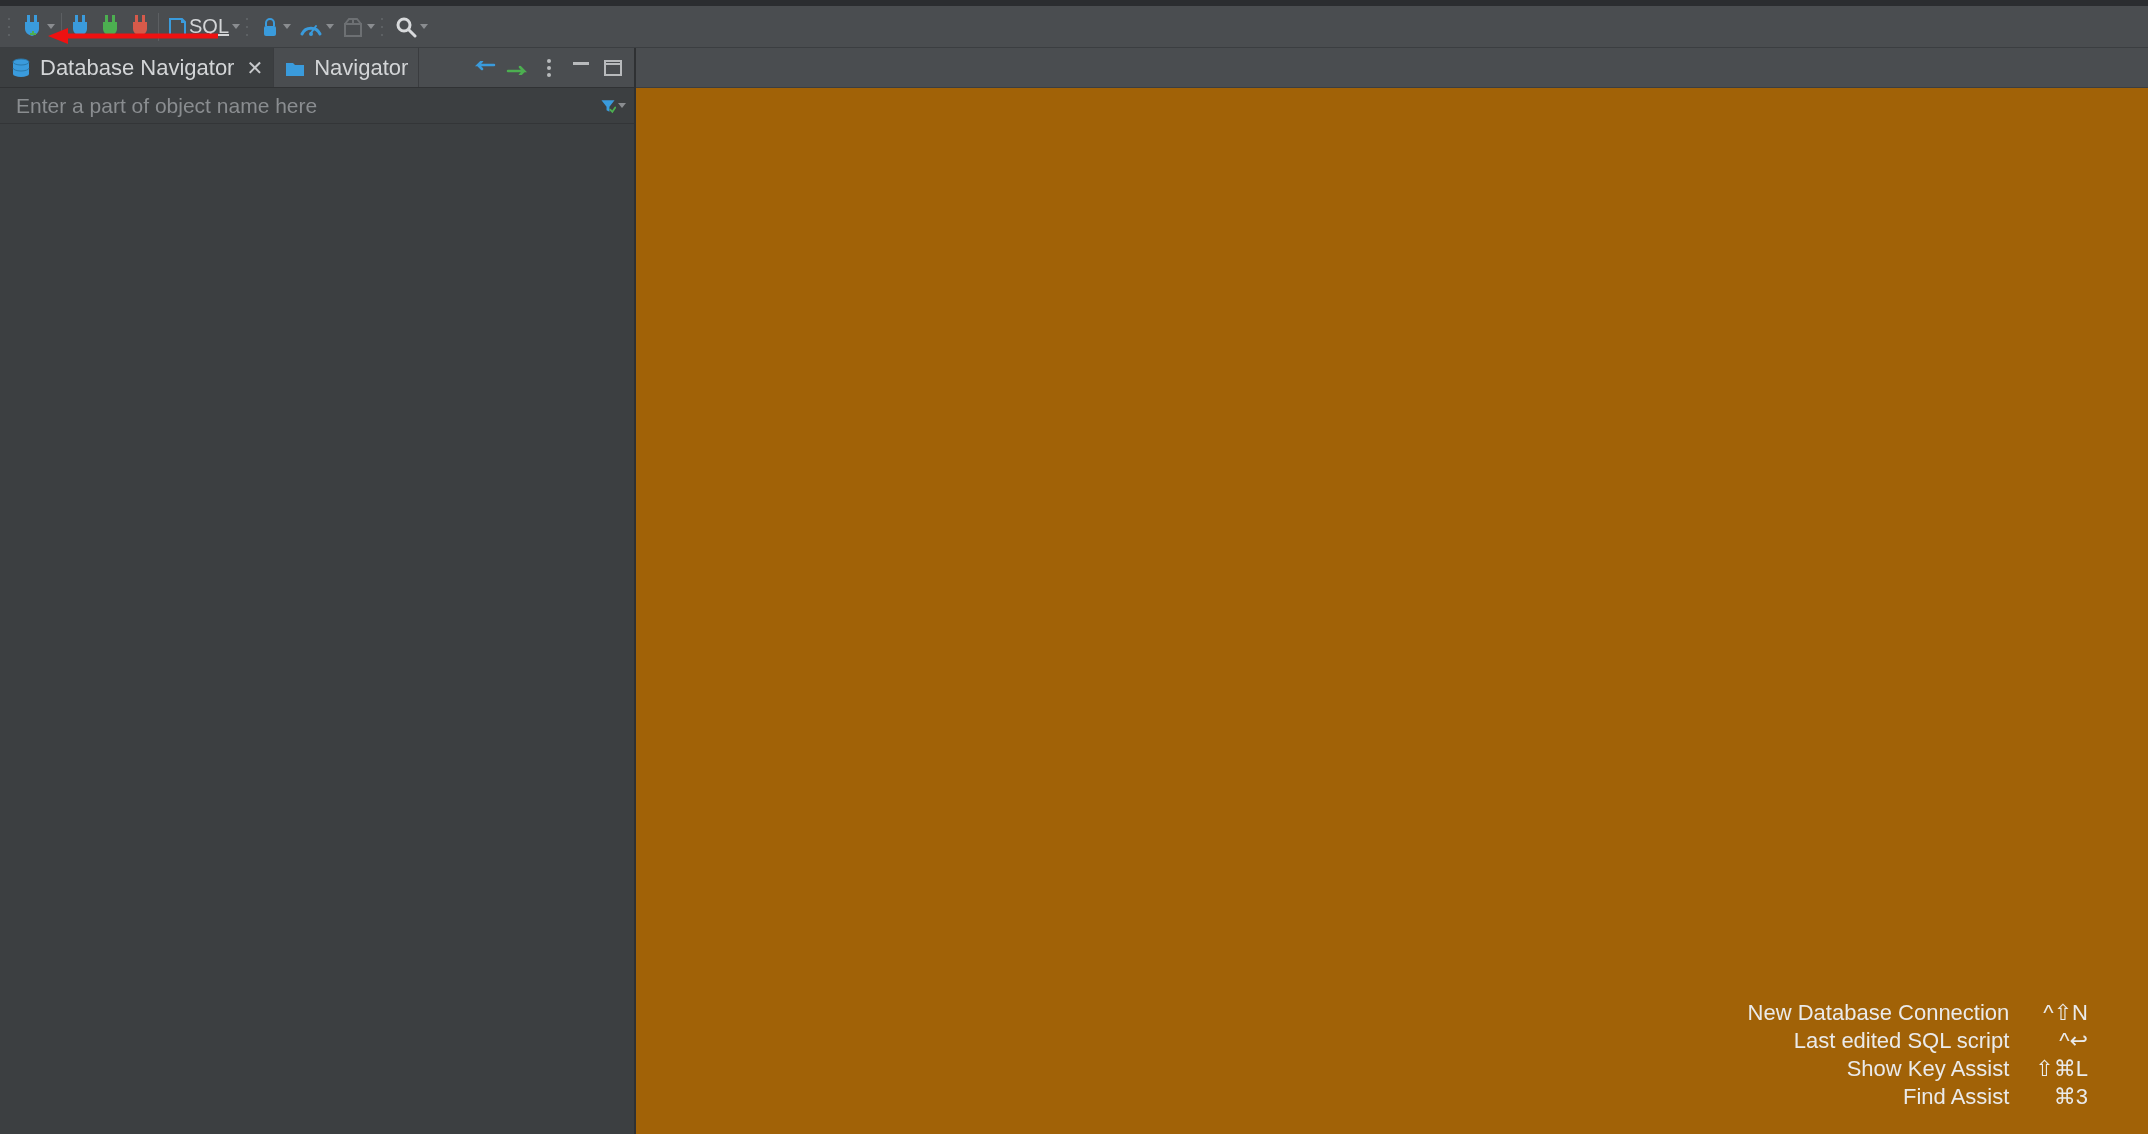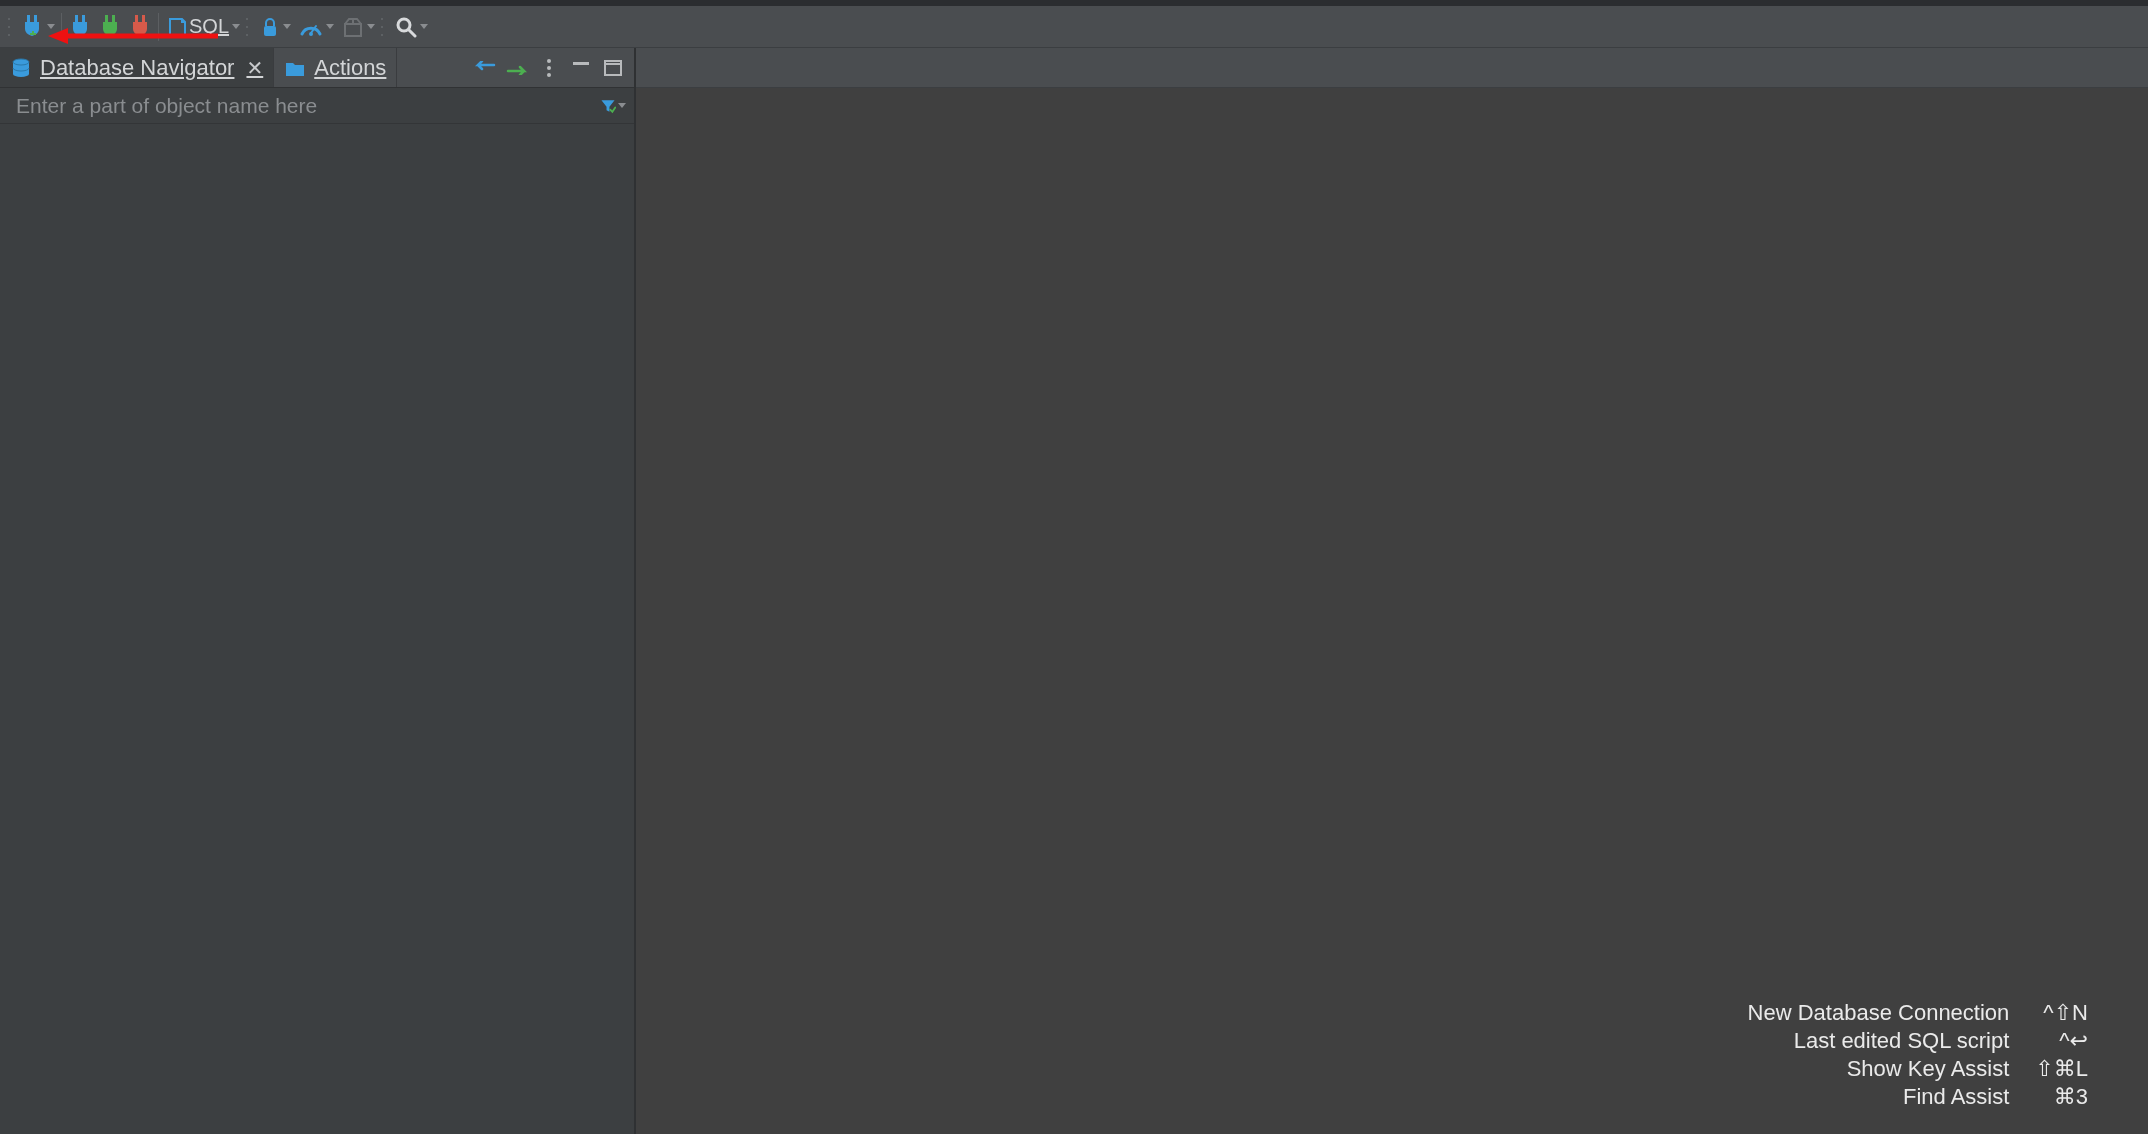--- a/index.html
+++ b/index.html
@@ -113,21 +113,20 @@
   }
 
   .tab {
     display: flex;
     align-items: center;
     padding: 0 10px;
     gap: 8px;
     font-size: 22px;
     cursor: pointer;
     border-right: 1px solid #3a3c3f;
-    text-decoration: underline;
   }
   .tab.active {
     background: #3c3f41;
   }
   .tab .close {
     font-size: 20px;
     color: #c8cacc;
     margin-left: 4px;
     line-height: 1;
   }
@@ -182,21 +181,21 @@
     min-width: 0;
   }
   .editor-topband {
     height: 40px;
     background: #4a4d50;
     border-bottom: 1px solid #3b3e41;
   }
   .editor-body {
     flex: 1;
     position: relative;
-    background: #404040;
+    background: #a16207;
   }
 
   .shortcut-hints {
     position: absolute;
     right: 60px;
     bottom: 24px;
     display: grid;
     grid-template-columns: auto auto;
     column-gap: 26px;
     row-gap: 2px;
@@ -352,21 +351,21 @@
             <ellipse cx="11" cy="5" rx="8" ry="3" fill="none" stroke="#2a78aa" stroke-width="1"></ellipse>
             <path d="M3 11 a8 3 0 0 0 16 0" fill="none" stroke="#2a78aa" stroke-width="1"></path>
           </svg>
           <span>Database Navigator</span>
           <span class="close">✕</span>
         </div>
         <div class="tab">
           <svg width="22" height="22" viewBox="0 0 22 22">
             <path d="M2 6 H9 L11 8 H20 V19 H2 Z" fill="#3a9bdc"></path>
           </svg>
-          <span>Actions</span>
+          <span>Navigator</span>
         </div>
 
         <div class="tabbar-spacer"></div>
 
         <div class="tabbar-tools">
           <div class="tool-ic">
             <svg width="22" height="14" viewBox="0 0 22 14">
               <path d="M20 4 L4 4 L8 0 M4 4 L8 8" fill="none" stroke="#3a9bdc" stroke-width="2.5" stroke-linecap="round"></path>
             </svg>
           </div>

